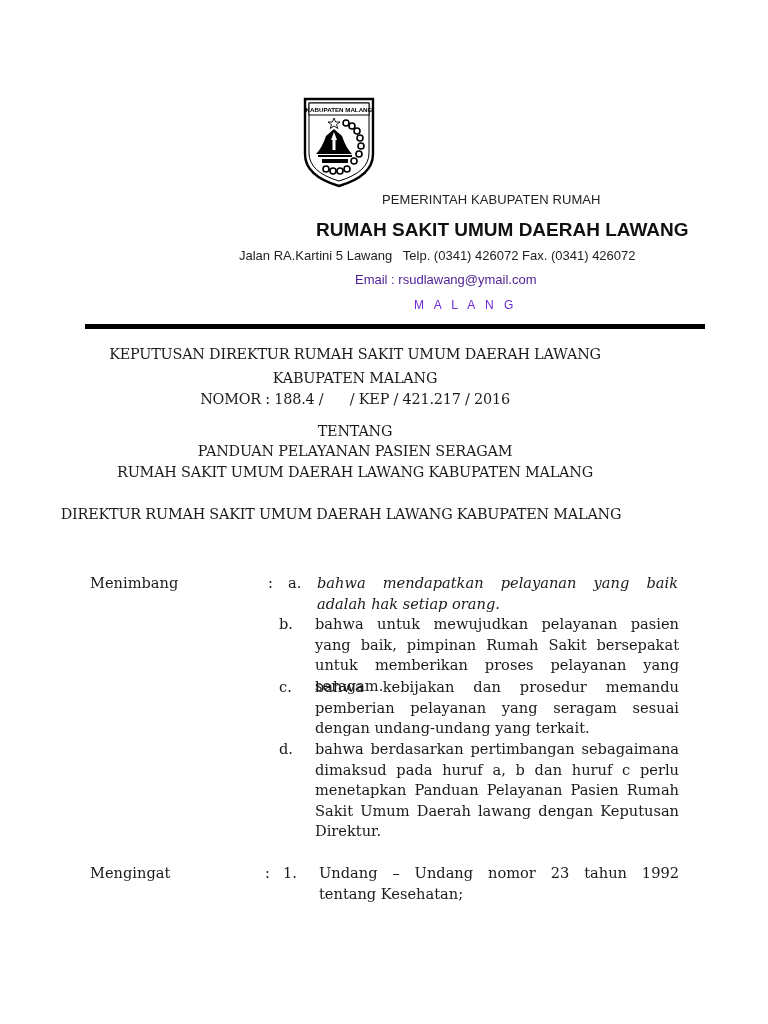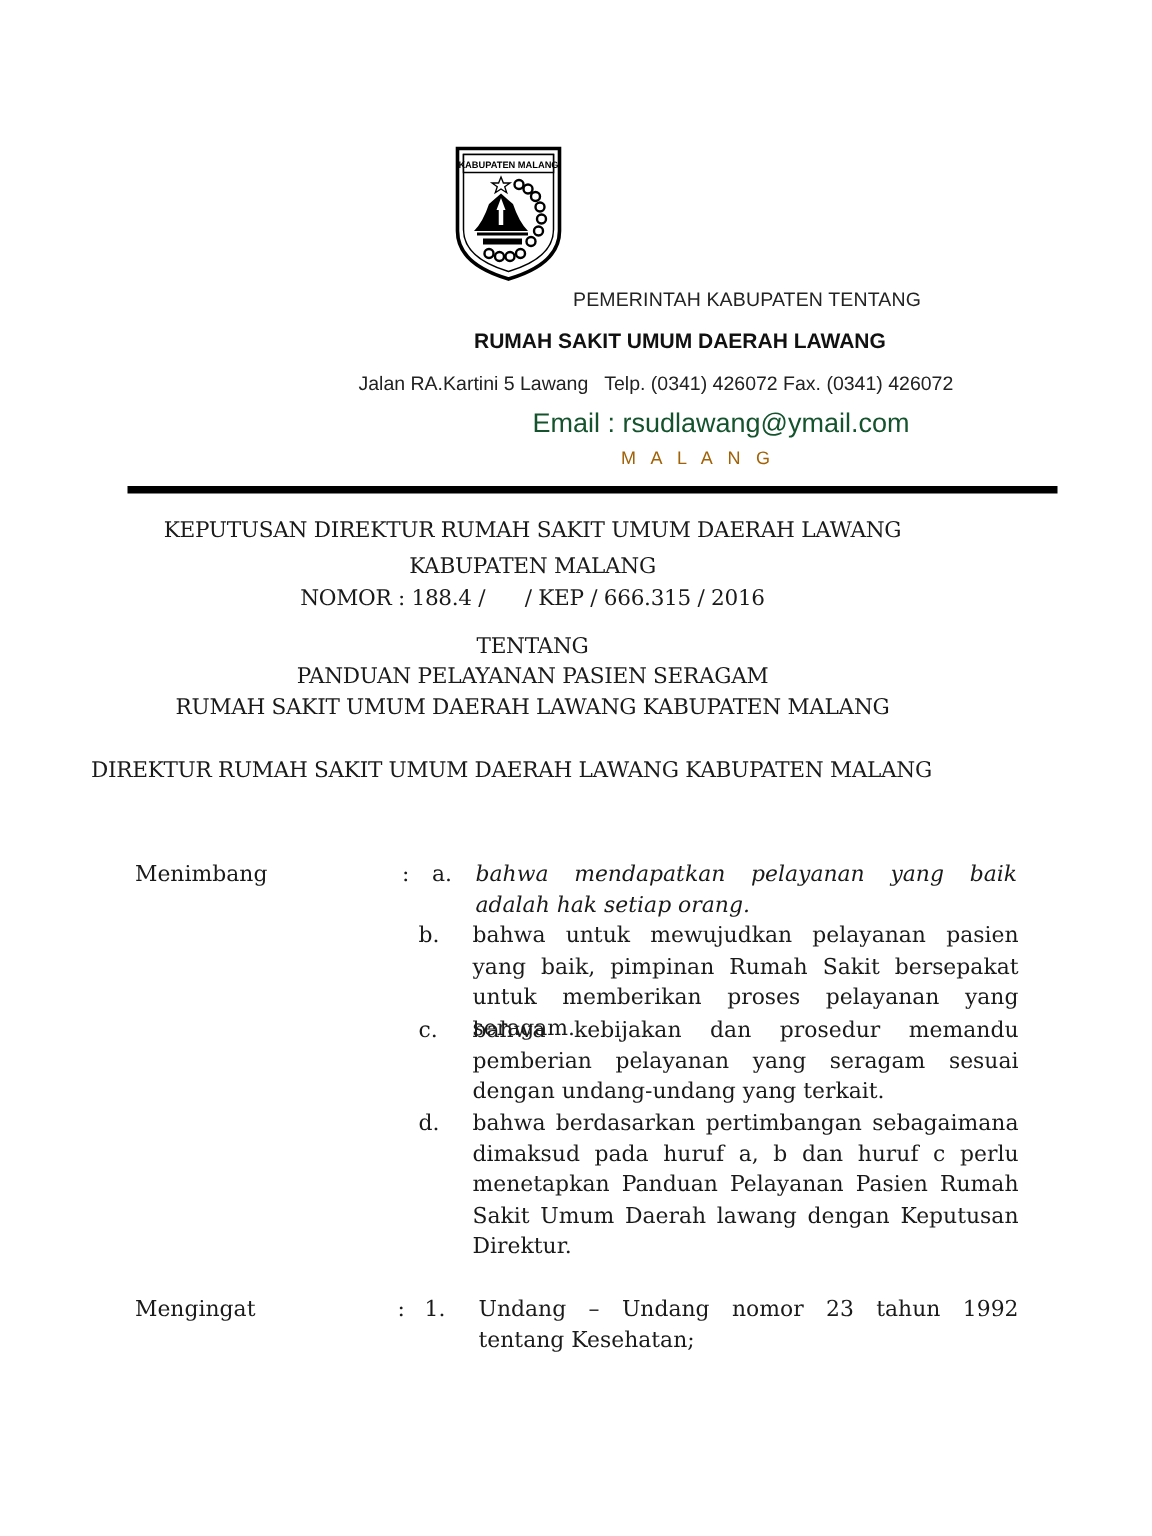--- a/index.html
+++ b/index.html
@@ -8,24 +8,24 @@
       overflow: hidden; color: #1a1a1a;
     }
     .abs { position: absolute; }
     .sans { font-family: "Liberation Sans", "DejaVu Sans", sans-serif; }
     .serif { font-family: "DejaVu Serif", "Liberation Serif", serif; }
     .center { text-align: center; left: 0; width: 710px; white-space: nowrap; }
 
     #logo { left: 302px; top: 96px; width: 74px; height: 92px; }
 
     .kop1 { top: 192px; left: 382px; font-size: 13px; color: #222; letter-spacing: 0.1px; }
-    .kop2 { top: 219px; left: 316px; font-size: 14px; font-weight: bold; color: #111; }
+    .kop2 { top: 219px; left: 316px; font-size: 19px; font-weight: bold; color: #111; }
     .kop3 { top: 248px; left: 239px; font-size: 13px; color: #222; white-space: pre; text-align: center; }
-    .kop4 { top: 272px; left: 355px; font-size: 18px; color: #14532d; }
-    .kop5 { top: 298px; left: 414px; font-size: 12px; letter-spacing: 3.5px; color: #a16207; text-align: center; }
+    .kop4 { top: 272px; left: 355px; font-size: 13px; color: #4c1d95; }
+    .kop5 { top: 298px; left: 414px; font-size: 12px; letter-spacing: 3.5px; color: #6d28d9; text-align: center; }
 
     .rule { left: 85px; top: 324px; width: 620px; height: 5px; background: #000; }
 
     .title { font-size: 14.4px; letter-spacing: -0.2px; color: #1a1a1a; }
     .t1 { top: 346px; }
     .t2 { top: 370px; }
     .t3 { top: 391px; }
     .t4 { top: 423px; text-align: center; }
     .t5 { top: 443px; }
     .t6 { top: 464px; }
@@ -62,31 +62,31 @@
     <circle cx="52" cy="65" r="3"></circle>
   </g>
   <g fill="none" stroke="#000" stroke-width="1.6">
     <circle cx="24" cy="73" r="3"></circle>
       <circle cx="31" cy="75" r="3"></circle>
       <circle cx="38" cy="75" r="3"></circle>
       <circle cx="45" cy="73" r="3"></circle>
   </g>
 </svg>
 
-<div class="abs sans kop1">PEMERINTAH KABUPATEN TENTANG</div>
+<div class="abs sans kop1">PEMERINTAH KABUPATEN RUMAH</div>
 <div class="abs sans kop2">RUMAH SAKIT UMUM DAERAH LAWANG</div>
 <div class="abs sans kop3">Jalan RA.Kartini 5 Lawang   Telp. (0341) 426072 Fax. (0341) 426072</div>
 <div class="abs sans kop4">Email : rsudlawang@ymail.com</div>
 <div class="abs sans kop5">M A L A N G</div>
 
 <div class="abs rule"></div>
 
 <div class="abs serif center title t1">KEPUTUSAN DIREKTUR RUMAH SAKIT UMUM DAERAH LAWANG</div>
 <div class="abs serif center title t2">KABUPATEN MALANG</div>
-<div class="abs serif center title t3" style="white-space:pre;">NOMOR : 188.4 /      / KEP / 666.315 / 2016</div>
+<div class="abs serif center title t3" style="white-space:pre;">NOMOR : 188.4 /      / KEP / 421.217 / 2016</div>
 <div class="abs serif center title t4">TENTANG</div>
 <div class="abs serif center title t5">PANDUAN PELAYANAN PASIEN SERAGAM</div>
 <div class="abs serif center title t6">RUMAH SAKIT UMUM DAERAH LAWANG KABUPATEN MALANG</div>
 <div class="abs serif center title t7" style="left:-14px;">DIREKTUR RUMAH SAKIT UMUM DAERAH LAWANG KABUPATEN MALANG</div>
 
 <div class="abs serif body-text label" style="top:573px;">Menimbang</div>
 <div class="abs serif body-text colon" style="top:573px;">:</div>
 
 <div class="abs serif body-text item" style="top:573px; left:288px; width:390px;">
   <span class="marker">a.</span>

